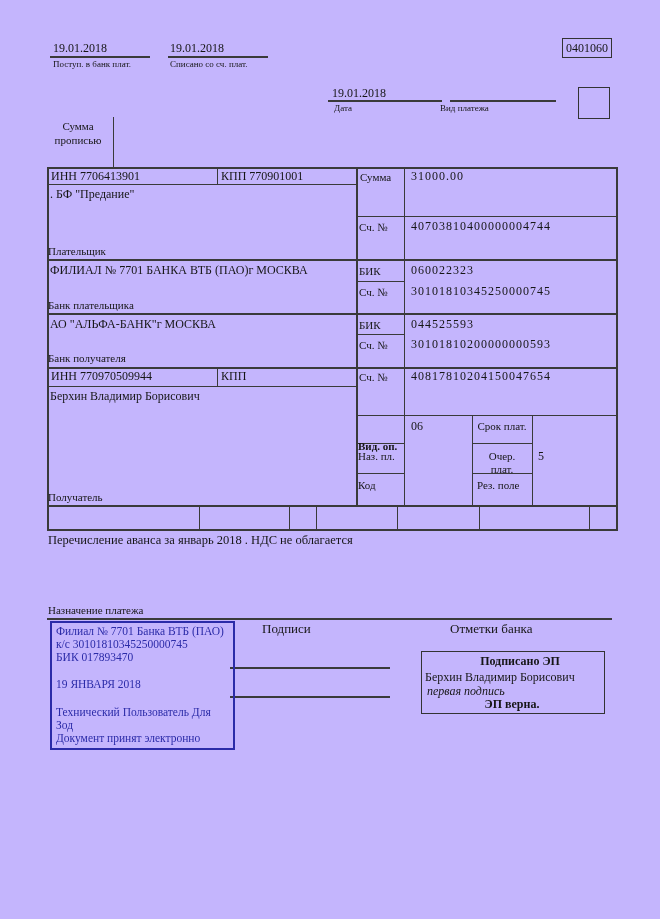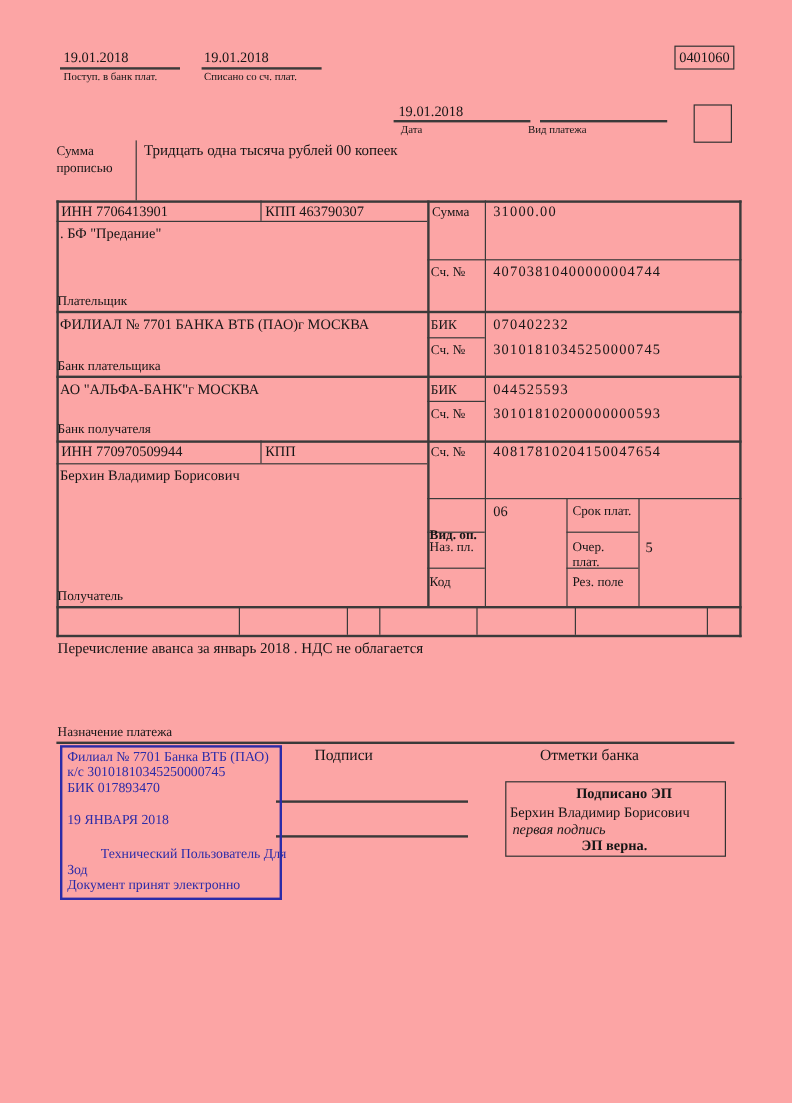--- a/index.html
+++ b/index.html
@@ -1,21 +1,21 @@
 <!DOCTYPE html>
 <html><head>
 <meta charset="utf-8">
 <style>
   html,body{margin:0;padding:0;background:#e8e8e8;}
-  .page{position:relative;width:660px;height:919px;background:#fca5a5;overflow:hidden;
+  .page{position:relative;width:660px;height:919px;background:#c4b5fd;overflow:hidden;
         font-family:"Liberation Serif","DejaVu Serif",serif;color:#161616;}
   .t{position:absolute;white-space:nowrap;font-size:12px;line-height:1.1;}
   .t12{font-size:12.5px;}
   .sm{font-size:9px;}
-  .lbl{font-size:11px;}
+  .lbl{font-size:11px;text-align:center;}
   .num{letter-spacing:1px;}
   .wrap{white-space:normal;}
   .title{font-family:"Liberation Sans","DejaVu Sans",sans-serif;font-weight:bold;font-size:13px;letter-spacing:0.2px;}
   .hl,.vl{position:absolute;background:#3a3a3a;}
   .box{position:absolute;border:1.5px solid #333;background:transparent;}
   .bluebox{position:absolute;border:2px solid #2b2ba8;}
   .bluetxt{position:absolute;color:#2b2ba8;font-size:11.5px;white-space:nowrap;line-height:1.15;}
   .center{text-align:center;}
   .b{font-weight:bold;}
   .i{font-style:italic;}
@@ -39,21 +39,20 @@
 
   <span class="t" style="left:332px;top:87px;">19.01.2018</span>
   <div class="hl" style="left:328px;top:100px;width:114px;height:1.5px;"></div>
   <span class="t sm" style="left:334px;top:104px;">Дата</span>
   <div class="hl" style="left:450px;top:100px;width:106px;height:1.5px;"></div>
   <span class="t sm" style="left:440px;top:104px;">Вид платежа</span>
   <div class="box" style="left:578px;top:87px;width:30px;height:30px;"></div>
 
   <span class="t lbl wrap" style="left:47px;top:119px;width:62px;line-height:14px;">Сумма прописью</span>
   <div class="vl" style="left:113px;top:117px;width:1px;height:50px;"></div>
-  <span class="t t12" style="left:120px;top:119px;">Тридцать одна тысяча рублей 00 копеек</span>
 
   <div class="hl" style="left:47px;top:167px;width:571px;height:2px;"></div>
   <div class="hl" style="left:47px;top:184px;width:309px;height:1px;"></div>
   <div class="hl" style="left:356px;top:216px;width:262px;height:1px;"></div>
   <div class="hl" style="left:47px;top:259px;width:571px;height:2px;"></div>
   <div class="hl" style="left:356px;top:281px;width:48px;height:1px;"></div>
   <div class="hl" style="left:47px;top:313px;width:571px;height:2px;"></div>
   <div class="hl" style="left:356px;top:334px;width:48px;height:1px;"></div>
   <div class="hl" style="left:47px;top:367px;width:571px;height:2px;"></div>
   <div class="hl" style="left:47px;top:386px;width:309px;height:1px;"></div>
@@ -75,31 +74,31 @@
   <div class="vl" style="left:532px;top:415px;width:1px;height:90px;"></div>
 
   <div class="vl" style="left:199px;top:505px;width:1px;height:24px;"></div>
   <div class="vl" style="left:289px;top:505px;width:1px;height:24px;"></div>
   <div class="vl" style="left:316px;top:505px;width:1px;height:24px;"></div>
   <div class="vl" style="left:397px;top:505px;width:1px;height:24px;"></div>
   <div class="vl" style="left:479px;top:505px;width:1px;height:24px;"></div>
   <div class="vl" style="left:589px;top:505px;width:1px;height:24px;"></div>
 
   <span class="t" style="left:51px;top:170px;">ИНН 7706413901</span>
-  <span class="t" style="left:221px;top:170px;">КПП 463790307</span>
+  <span class="t" style="left:221px;top:170px;">КПП 770901001</span>
   <span class="t lbl" style="left:360px;top:171px;">Сумма</span>
   <span class="t num" style="left:411px;top:170px;">31000.00</span>
   <span class="t" style="left:50px;top:188px;">. БФ "Предание"</span>
   <span class="t lbl" style="left:359px;top:221px;">Сч. №</span>
   <span class="t num" style="left:411px;top:220px;">40703810400000004744</span>
   <span class="t lbl" style="left:48px;top:245px;">Плательщик</span>
 
   <span class="t" style="left:50px;top:264px;">ФИЛИАЛ № 7701 БАНКА ВТБ (ПАО)г МОСКВА</span>
   <span class="t lbl" style="left:359px;top:265px;">БИК</span>
-  <span class="t num" style="left:411px;top:264px;">070402232</span>
+  <span class="t num" style="left:411px;top:264px;">060022323</span>
   <span class="t lbl" style="left:359px;top:286px;">Сч. №</span>
   <span class="t num" style="left:411px;top:285px;">30101810345250000745</span>
   <span class="t lbl" style="left:48px;top:299px;">Банк плательщика</span>
 
   <span class="t" style="left:50px;top:318px;">АО "АЛЬФА-БАНК"г МОСКВА</span>
   <span class="t lbl" style="left:359px;top:319px;">БИК</span>
   <span class="t num" style="left:411px;top:318px;">044525593</span>
   <span class="t lbl" style="left:359px;top:339px;">Сч. №</span>
   <span class="t num" style="left:411px;top:338px;">30101810200000000593</span>
   <span class="t lbl" style="left:48px;top:352px;">Банк получателя</span>
@@ -128,21 +127,21 @@
   <span class="t" style="left:450px;top:622px;font-size:13px;">Отметки банка</span>
 
   <div class="hl" style="left:230px;top:667px;width:160px;height:1.5px;"></div>
   <div class="hl" style="left:230px;top:696px;width:160px;height:1.5px;"></div>
 
   <div class="bluebox" style="left:50px;top:621px;width:181px;height:125px;"></div>
   <span class="bluetxt" style="left:56px;top:625px;">Филиал № 7701 Банка ВТБ (ПАО)</span>
   <span class="bluetxt" style="left:56px;top:638px;">к/с 30101810345250000745</span>
   <span class="bluetxt" style="left:56px;top:651px;">БИК 017893470</span>
   <span class="bluetxt" style="left:56px;top:678px;">19 ЯНВАРЯ 2018</span>
-  <span class="bluetxt" style="left:56px;top:706px;margin-left:28px;">Технический Пользователь Для</span>
+  <span class="bluetxt" style="left:56px;top:706px;">Технический Пользователь Для</span>
   <span class="bluetxt" style="left:56px;top:719px;">Зод</span>
   <span class="bluetxt" style="left:56px;top:732px;">Документ принят электронно</span>
 
   <div class="box" style="left:421px;top:651px;width:182px;height:61px;"></div>
   <span class="t b center" style="left:421px;top:655px;width:198px;">Подписано ЭП</span>
   <span class="t" style="left:425px;top:671px;">Берхин Владимир Борисович</span>
   <span class="t i" style="left:427px;top:685px;">первая подпись</span>
   <span class="t b center" style="left:421px;top:698px;width:182px;">ЭП верна.</span>
 
 </div>

